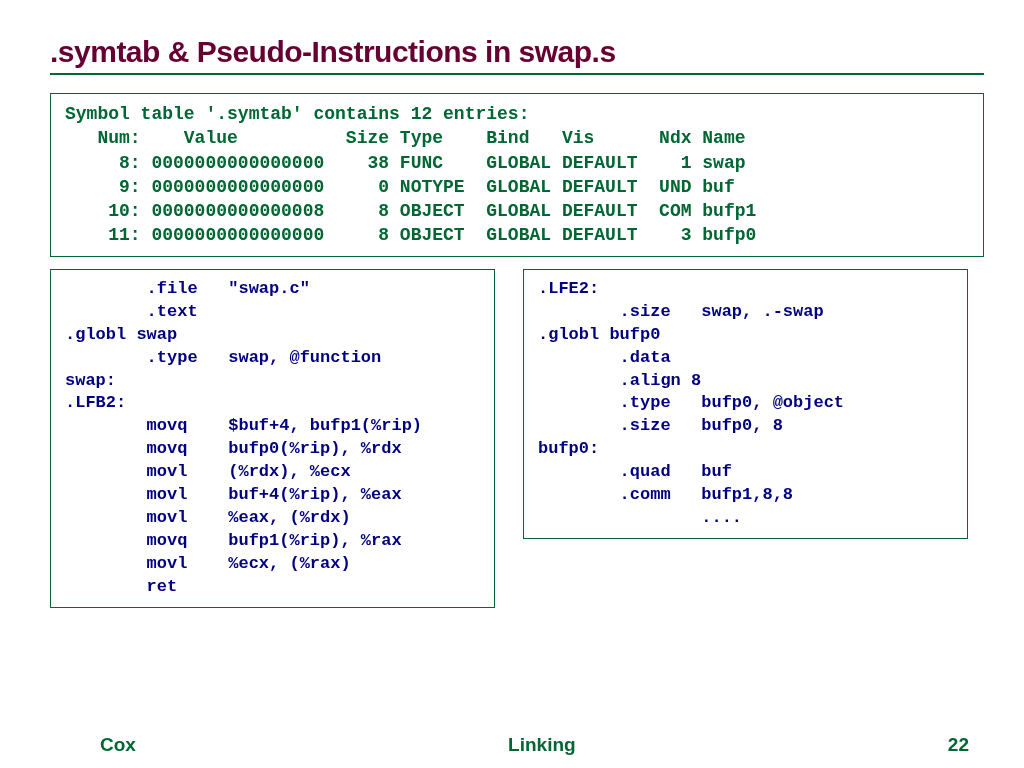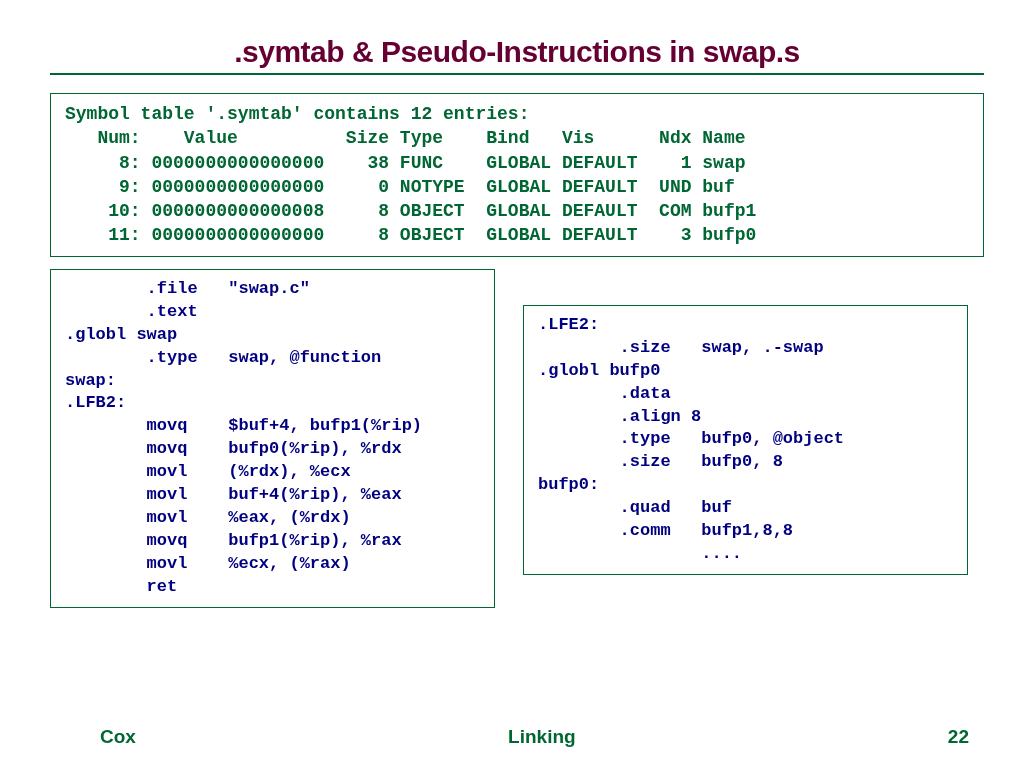--- a/index.html
+++ b/index.html
@@ -18,21 +18,20 @@
     width: 100%;
     height: 100%;
     position: relative;
   }
   .title {
     color: #660033;
     font-size: 30px;
     font-weight: bold;
     margin: 0 0 4px 0;
     letter-spacing: -0.5px;
-    text-align: center;
   }
   .hr {
     border: none;
     border-top: 2px solid #006633;
     margin: 0 0 18px 0;
   }
   .symbox {
     border: 1.5px solid #006633;
     padding: 8px 14px 8px 14px;
     color: #006633;
@@ -57,25 +56,24 @@
     font-weight: bold;
     line-height: 1.35;
     white-space: pre;
     box-sizing: border-box;
   }
   .codebox.left {
     width: 445px;
   }
   .codebox.right {
     width: 445px;
-    margin-top: 36px;
   }
   .footer {
     position: absolute;
-    bottom: 20px;
+    bottom: 12px;
     left: 0;
     width: 100%;
     color: #006633;
     font-weight: bold;
     font-size: 19px;
     display: flex;
     justify-content: space-between;
     padding: 0 55px 0 100px;
     box-sizing: border-box;
     font-family: Verdana, Geneva, sans-serif;

